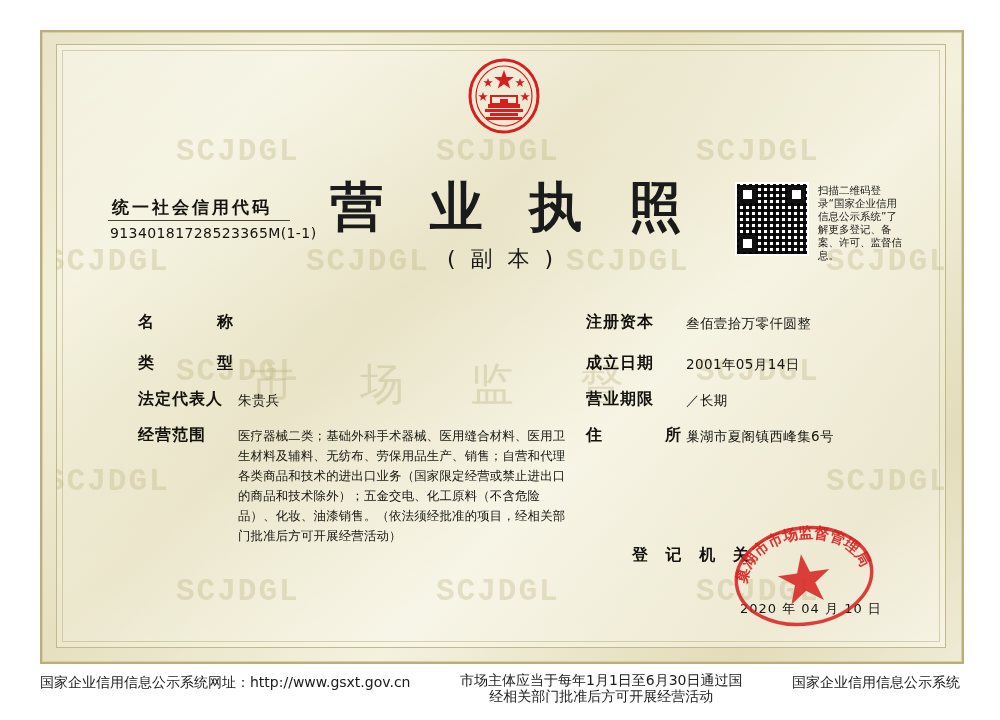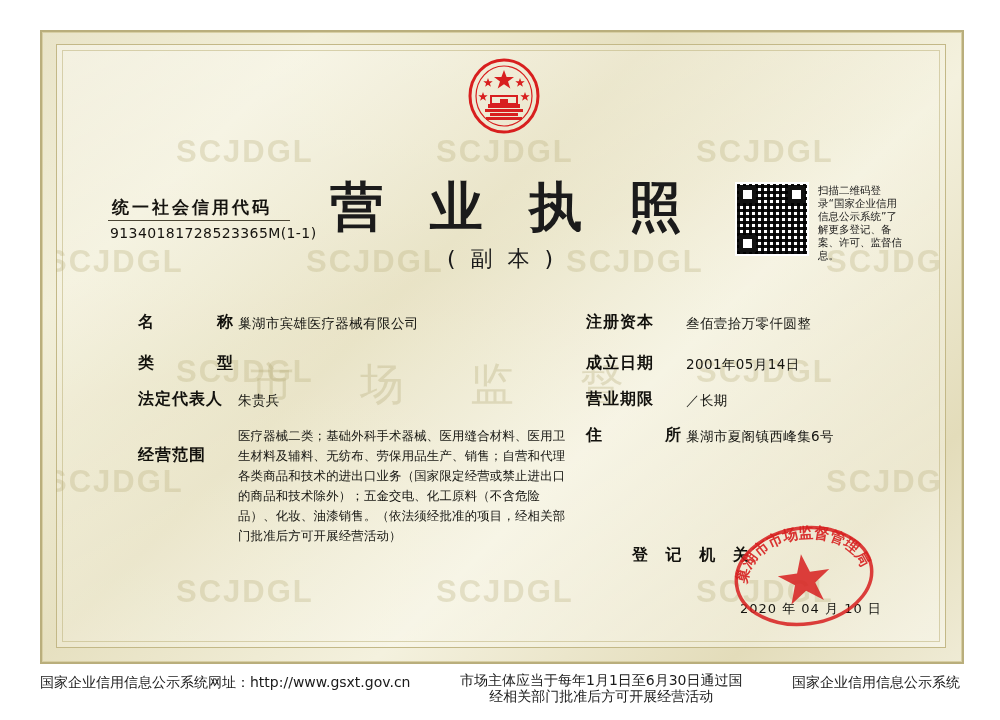--- a/index.html
+++ b/index.html
@@ -53,21 +53,21 @@
   
   .watermarks {
     position: absolute;
     left: 56px; top: 44px;
     width: 888px; height: 602px;
     overflow: hidden;
     pointer-events: none;
   }
   .wm {
     position: absolute;
-    font-family: Liberation Sans, sans-serif;
+    font-family: Liberation Mono, monospace;
     font-weight: bold;
     font-size: 31px;
     letter-spacing: 2px;
     color: rgba(183,172,120,0.30);
     white-space: nowrap;
   }
 
   
   .wm-cn {
     position: absolute;
@@ -319,31 +319,30 @@
     <div class="qr-eye" style="left:2px; top:2px;"></div>
     <div class="qr-eye" style="right:2px; top:2px;"></div>
     <div class="qr-eye" style="left:2px; bottom:2px;"></div>
   </div>
   <div class="qr-note">扫描二维码登录“国家企业信用信息公示系统”了解更多登记、备案、许可、监督信息。</div>
 
   <div class="field-label spread4" style="left:138px; top:312px;">
       <span>名</span>
       <span>称</span>
     </div>
-  <div class="field-value" style="left:238px; top:315px;">巢湖市宾雄医疗器械有限公司</div>
 
   <div class="field-label spread4" style="left:138px; top:353px;">
       <span>类</span>
       <span>型</span>
     </div>
 
   <div class="field-label" style="left:138px; top:389px;">法定代表人</div>
   <div class="field-value" style="left:238px; top:392px;">朱贵兵</div>
 
-  <div class="field-label" style="left:138px; top:425px;margin-top:20px;">经营范围</div>
+  <div class="field-label" style="left:138px; top:425px;">经营范围</div>
   <div class="scope-value">医疗器械二类；基础外科手术器械、医用缝合材料、医用卫生材料及辅料、无纺布、劳保用品生产、销售；自营和代理各类商品和技术的进出口业务（国家限定经营或禁止进出口的商品和技术除外）；五金交电、化工原料（不含危险品）、化妆、油漆销售。（依法须经批准的项目，经相关部门批准后方可开展经营活动）</div>
 
   <div class="field-label" style="left:586px; top:312px;">注册资本</div>
   <div class="field-value" style="left:686px; top:315px;">叁佰壹拾万零仟圆整</div>
 
   <div class="field-label" style="left:586px; top:353px;">成立日期</div>
   <div class="field-value" style="left:686px; top:356px;">2001年05月14日</div>
 
   <div class="field-label" style="left:586px; top:389px;">营业期限</div>
   <div class="field-value" style="left:686px; top:392px;">／长期</div>

